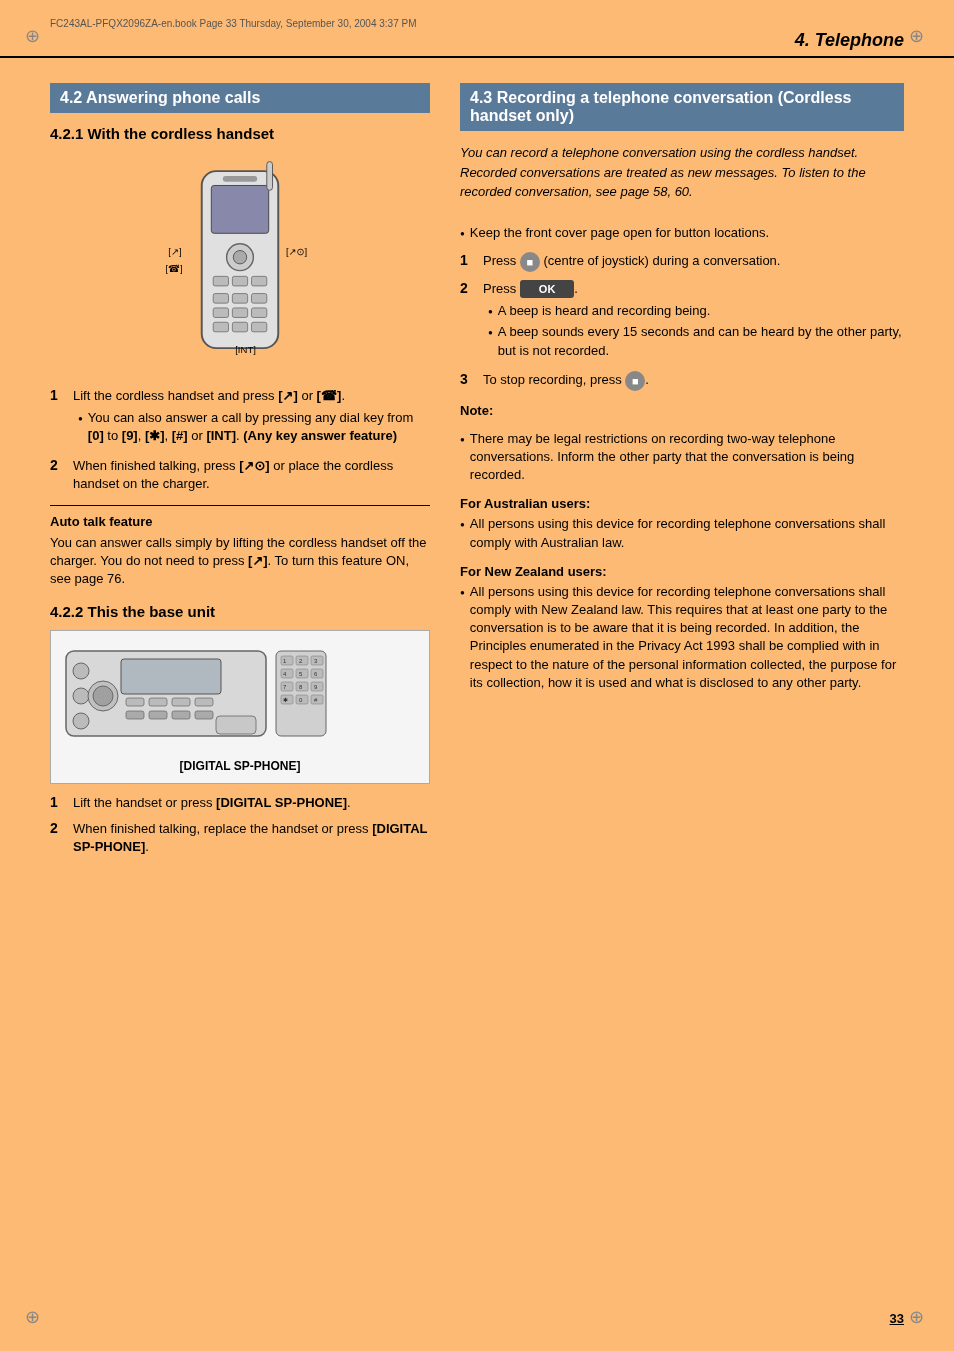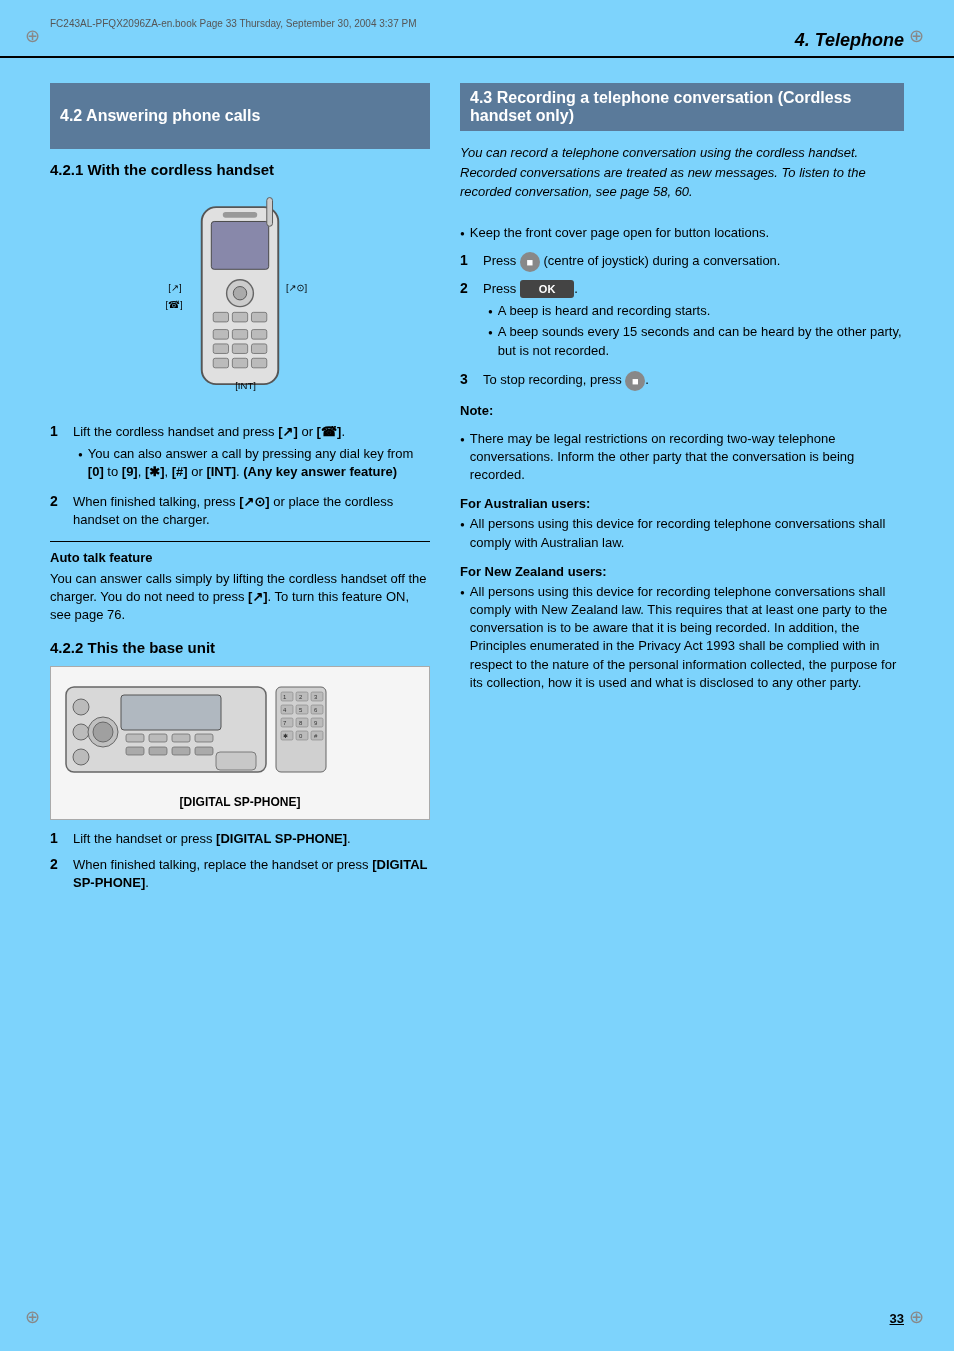--- a/index.html
+++ b/index.html
@@ -9,21 +9,21 @@
       background: #ffffff;
       font-family: Arial, Helvetica, sans-serif;
       font-size: 13px;
       color: #000;
       position: relative;
     }
 
     .page-container {
       width: 954px;
       min-height: 1351px;
-      background: #7dd3fc;
+      background: #fdba74;
       position: relative;
       padding: 20px 0;
     }
 
     
     .page-header {
       display: flex;
       justify-content: flex-end;
       padding: 10px 50px 5px 50px;
       border-bottom: 2px solid #000;
@@ -77,21 +77,21 @@
 
     
     .right-column {
       flex: 1;
     }
 
     
     .section-heading-bar {
       background: #5a7a9a;
       color: #fff;
-      padding: 24px 10px;
+      padding: 6px 10px;
       font-size: 16px;
       font-weight: bold;
       margin-bottom: 12px;
     }
 
     .section-heading-bar-right {
       background: #5a7a9a;
       color: #fff;
       padding: 6px 10px;
       font-size: 16px;
@@ -448,21 +448,21 @@
             Press <span class="btn-ref">■</span> (centre of joystick) during a conversation.
           </div>
         </li>
         <li class="step-item">
           <span class="step-number">2</span>
           <div class="step-content">
             Press <span class="btn-ok">OK</span>.
             <div class="sub-items">
               <div class="bullet-item">
                 <span class="bullet-dot">●</span>
-                <span>A beep is heard and recording starts.</span>
+                <span>A beep is heard and recording being.</span>
               </div>
               <div class="bullet-item">
                 <span class="bullet-dot">●</span>
                 <span>A beep sounds every 15 seconds and can be heard by the other party, but is not recorded.</span>
               </div>
             </div>
           </div>
         </li>
         <li class="step-item">
           <span class="step-number">3</span>

